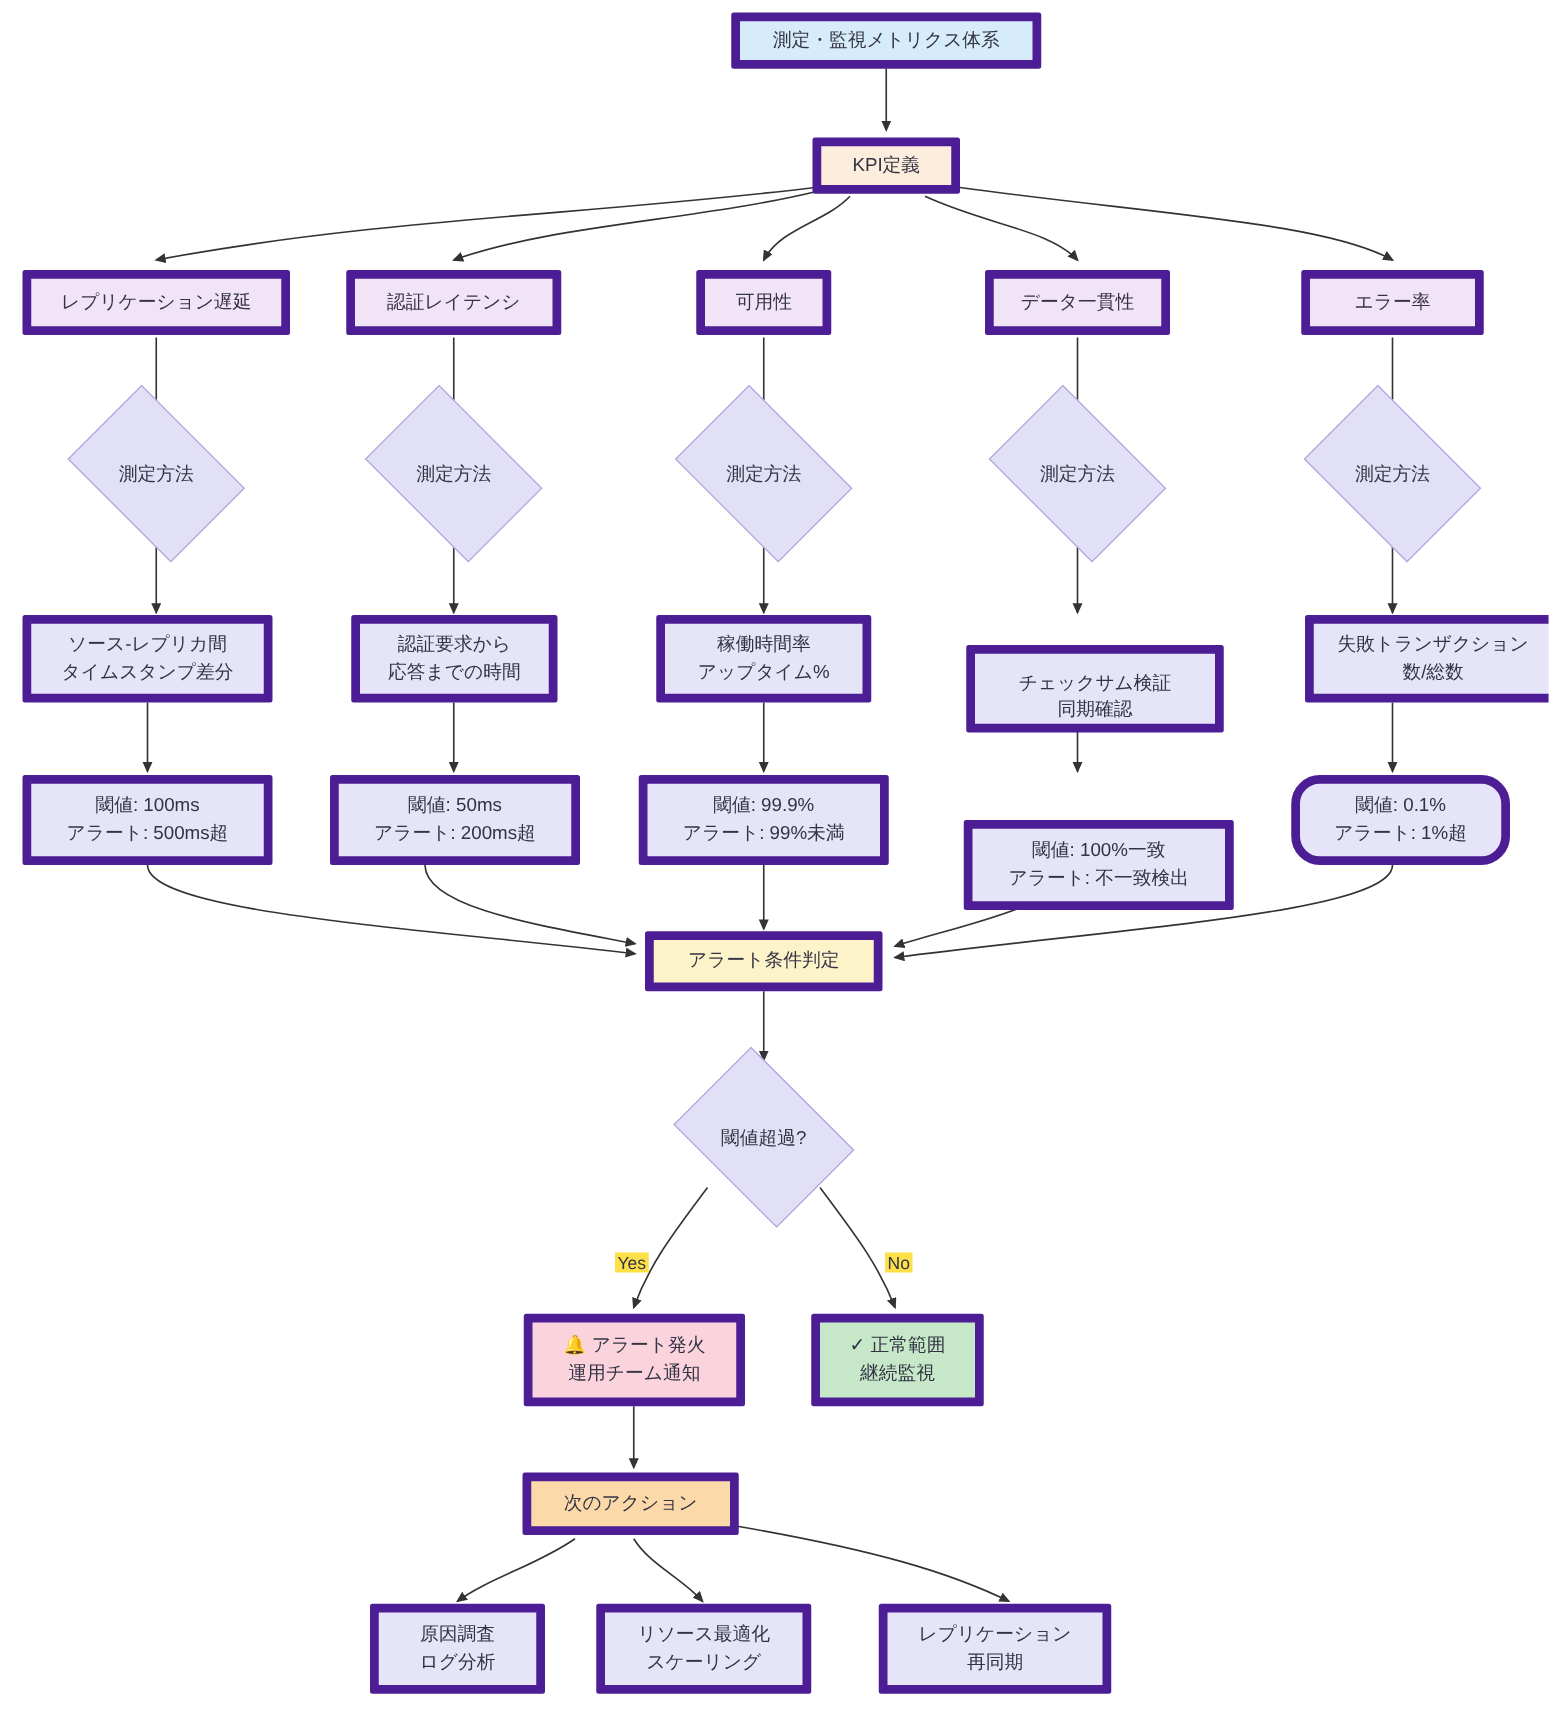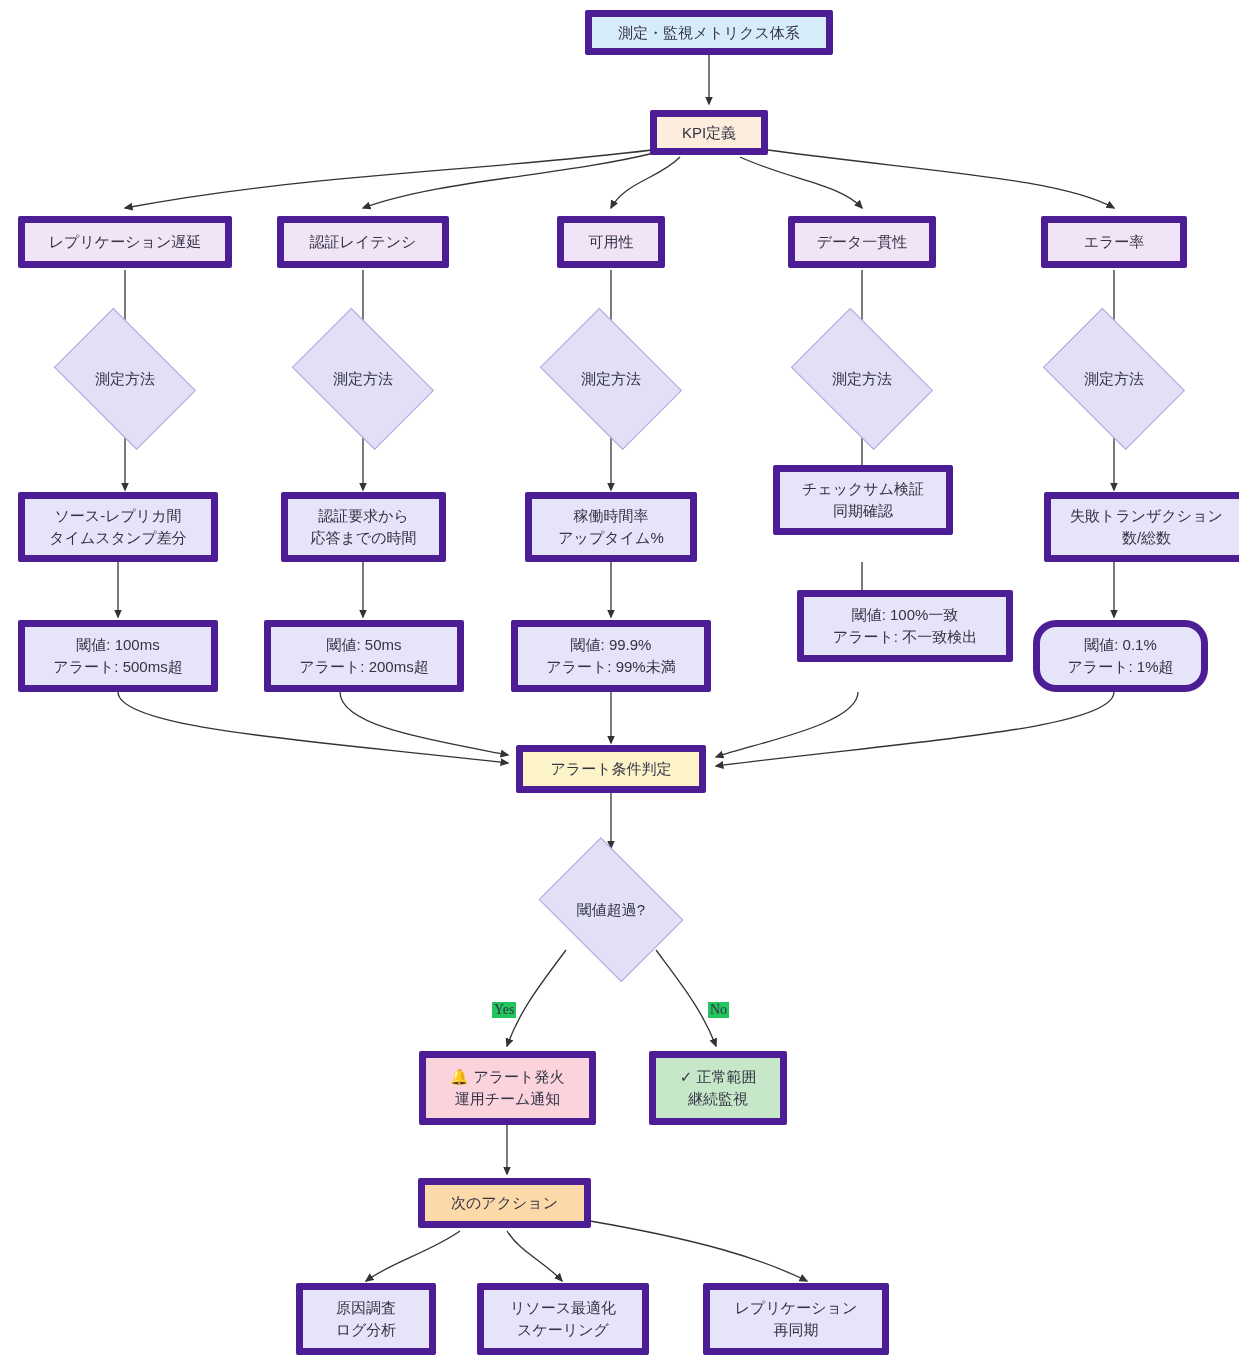--- a/index.html
+++ b/index.html
@@ -72,27 +72,26 @@
     height: 100%;
     display: flex;
     align-items: center;
     justify-content: center;
     font-size: 15px;
     color: #333344;
     white-space: nowrap;
   }
   .edge-label {
     position: absolute;
-    background: #22c55e;
+    background: #fde047;
     color: #333344;
     font-size: 14px;
     padding: 0 2px;
     z-index: 3;
     white-space: nowrap;
-    font-family: Liberation Serif, serif;
   }
   .emoji { font-size: 15px; }
 </style>
 </head>
 <body>
 
 <div id="canvas">
 
   <svg id="edges" viewBox="0 0 1239 1367">
     <defs>
@@ -197,42 +196,42 @@
     <span class="ln">タイムスタンプ差分</span>
   </div>
   <div class="node fill-lavender" style="left:281px; top:492px; width:165px; height:70px;">
     <span class="ln">認証要求から</span>
     <span class="ln">応答までの時間</span>
   </div>
   <div class="node fill-lavender" style="left:525px; top:492px; width:172px; height:70px;">
     <span class="ln">稼働時間率</span>
     <span class="ln">アップタイム%</span>
   </div>
-  <div class="node fill-lavender" style="left:773px; top:465px; width:180px; height:70px;">
+  <div class="node fill-lavender" style="left:773px; top:516px; width:206px; height:70px;justify-content:flex-end;">
     <span class="ln">チェックサム検証</span>
     <span class="ln">同期確認</span>
   </div>
   <div class="node fill-lavender" style="left:1011px; top:492px; width:205px; height:70px;margin-left:33px;">
     <span class="ln">失敗トランザクション</span>
     <span class="ln">数/総数</span>
   </div>
 
   <div class="node fill-lavender" style="left:18px; top:620px; width:200px; height:72px;">
     <span class="ln">閾値: 100ms</span>
     <span class="ln">アラート: 500ms超</span>
   </div>
   <div class="node fill-lavender" style="left:264px; top:620px; width:200px; height:72px;">
     <span class="ln">閾値: 50ms</span>
     <span class="ln">アラート: 200ms超</span>
   </div>
   <div class="node fill-lavender" style="left:511px; top:620px; width:200px; height:72px;">
     <span class="ln">閾値: 99.9%</span>
     <span class="ln">アラート: 99%未満</span>
   </div>
-  <div class="node fill-lavender" style="left:771px; top:590px; width:216px; height:72px;margin-left:26px;">
+  <div class="node fill-lavender" style="left:771px; top:656px; width:216px; height:72px;">
     <span class="ln">閾値: 100%一致</span>
     <span class="ln">アラート: 不一致検出</span>
   </div>
   <div class="node fill-lavender" style="left:1033px; top:620px; width:175px; height:72px;border-radius:23px;">
     <span class="ln">閾値: 0.1%</span>
     <span class="ln">アラート: 1%超</span>
   </div>
 
   <div class="node fill-yellow" style="left:516px; top:745px; width:190px; height:48px;">
     <span class="ln">アラート条件判定</span>

